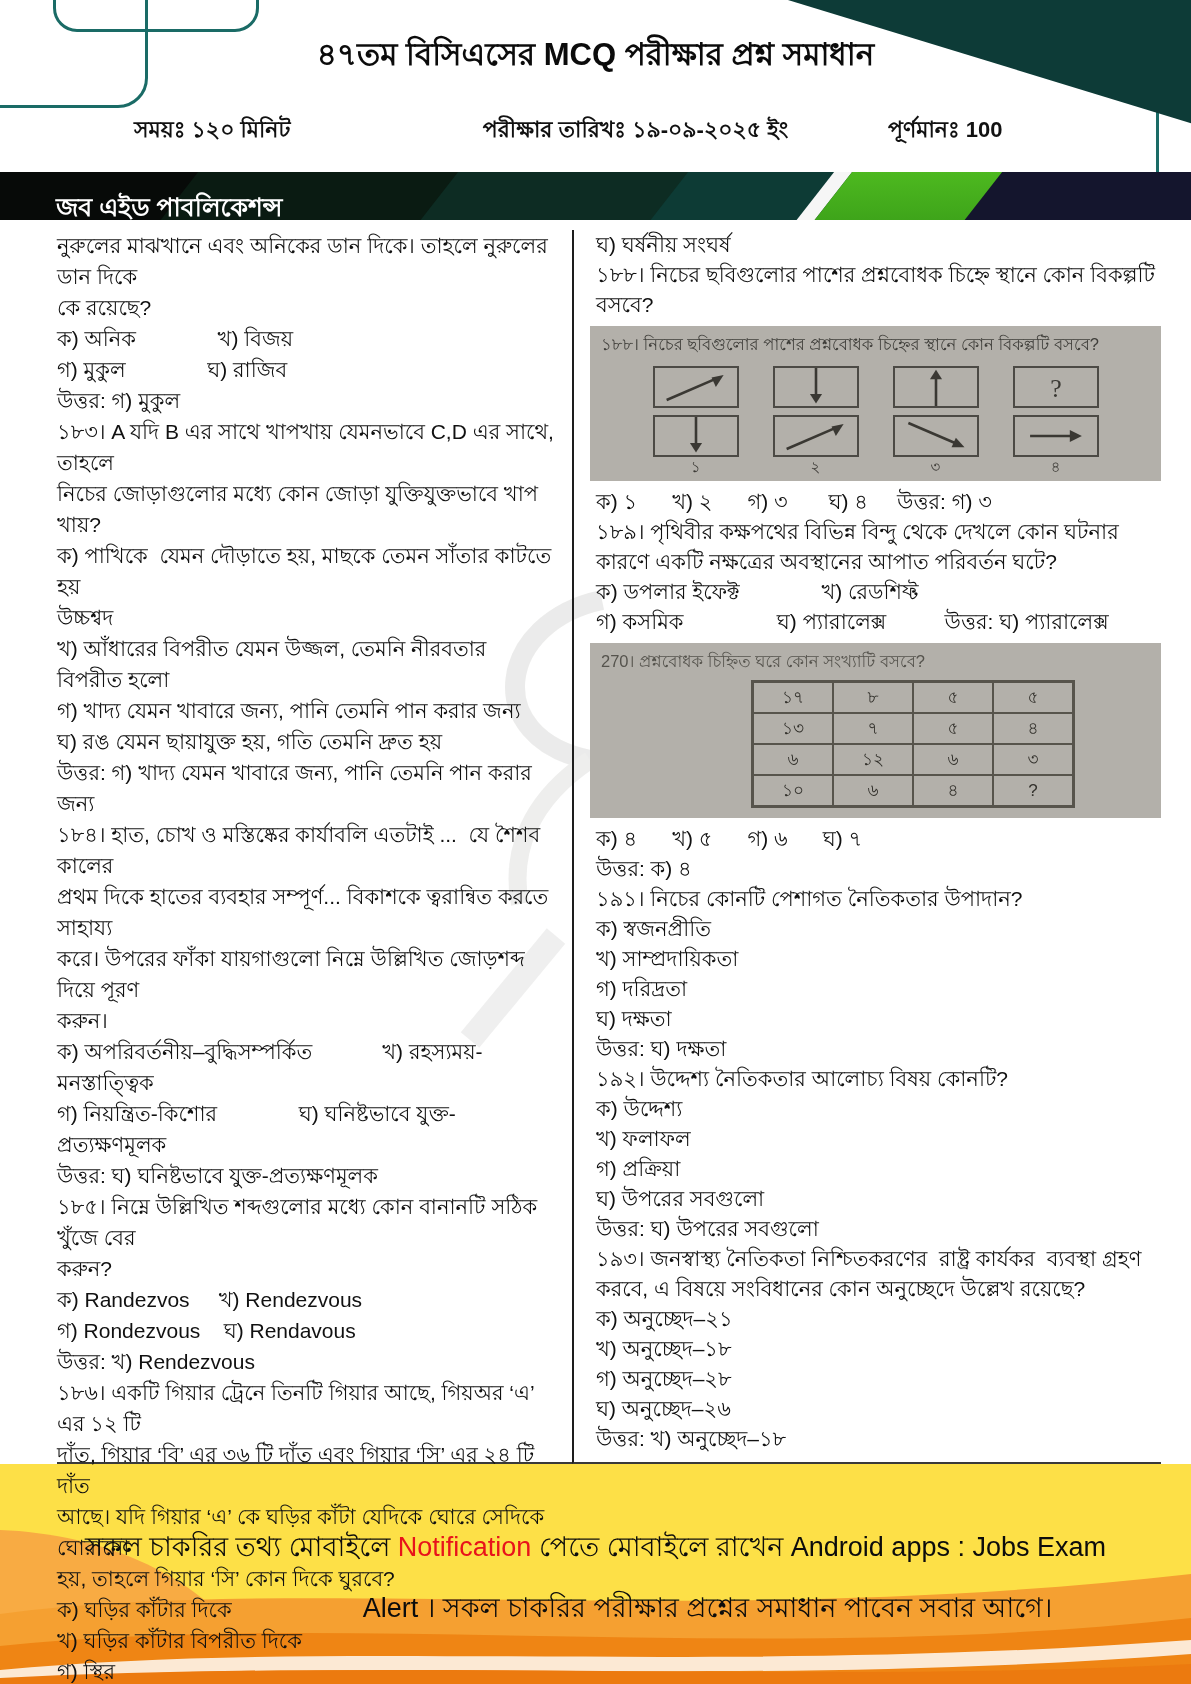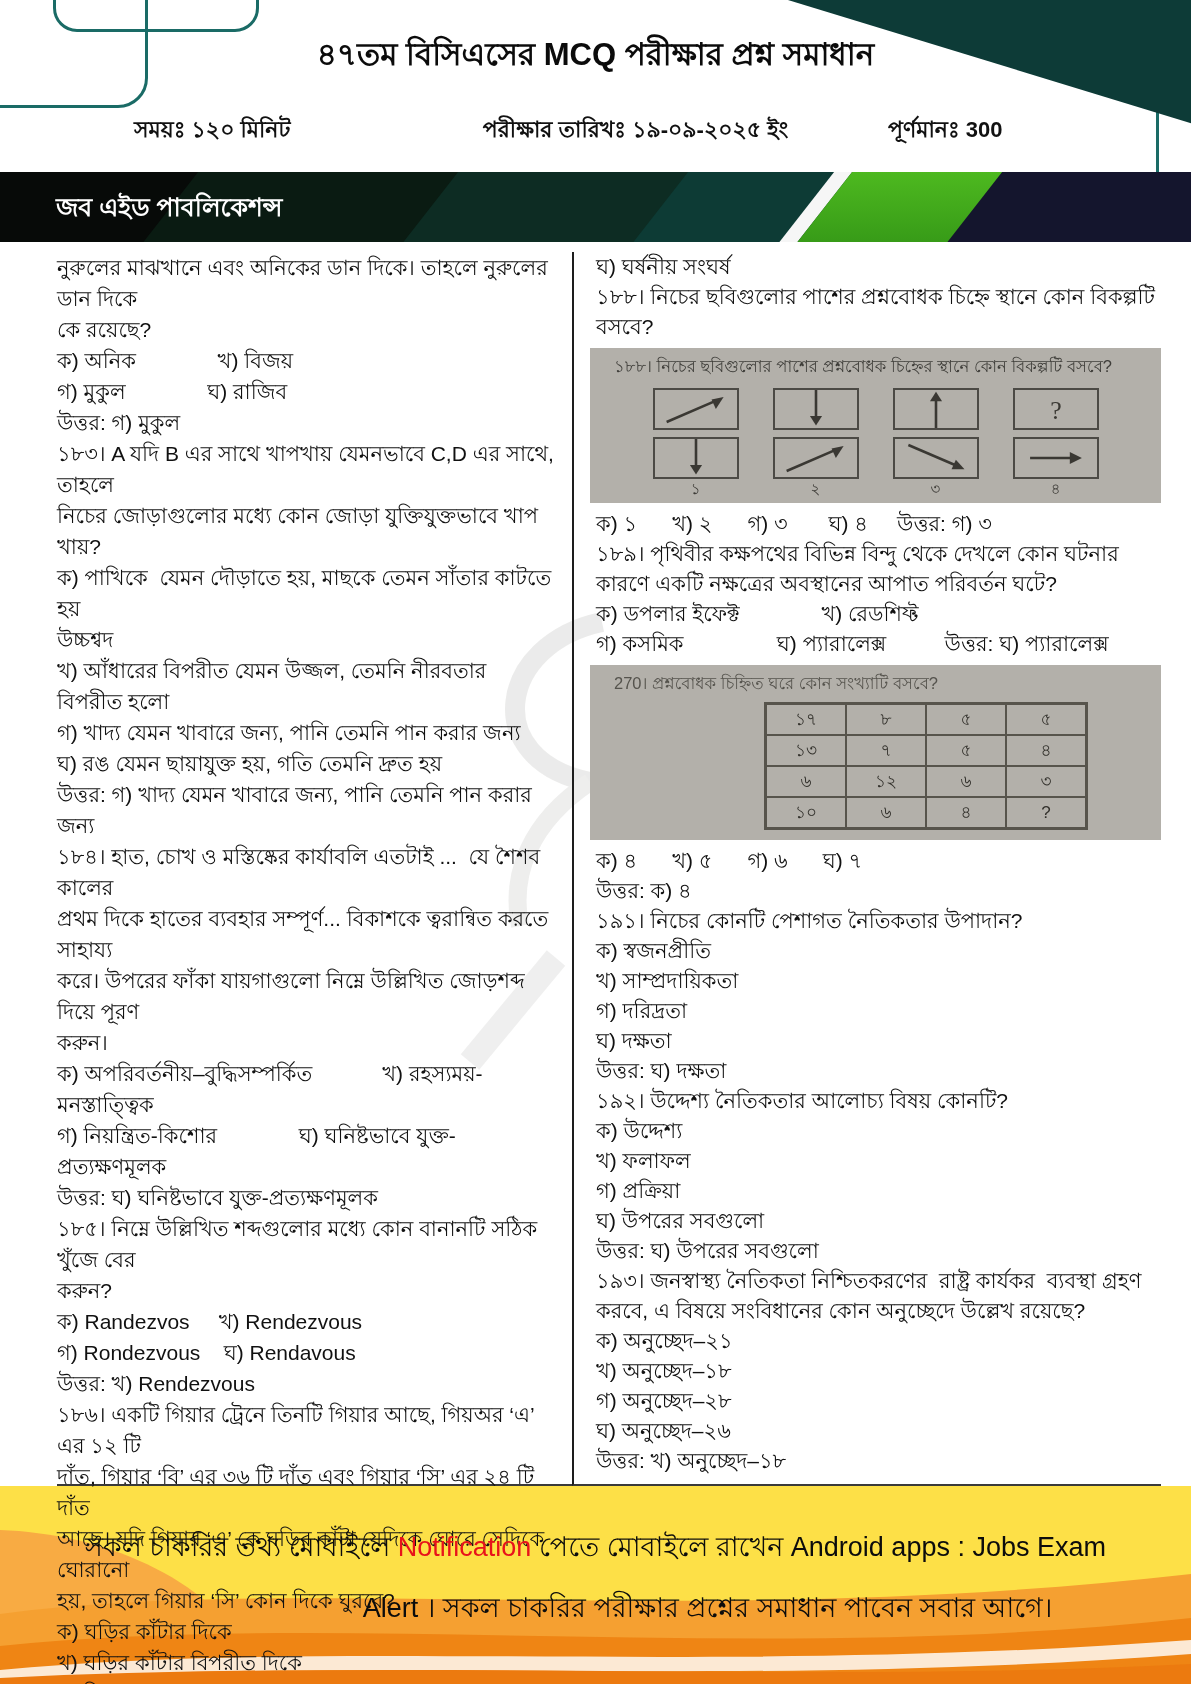--- a/index.html
+++ b/index.html
@@ -20,40 +20,40 @@
   
   .deco-rect{position:absolute;border:3px solid #1a6b66;background:transparent;}
   .deco-rect-a{left:53px;top:-42px;width:200px;height:68px;border-radius:24px;}
   .deco-rect-b{left:-72px;top:-32px;width:214px;height:134px;border-radius:30px;}
   .deco-rect-c{left:1156px;top:80px;width:130px;height:114px;border-radius:22px;}
   
   .deco-tr-teal{position:absolute;right:-80px;top:-96px;width:470px;height:168px;background:#0d3b37;transform:rotate(17deg);z-index:2;}
   .deco-tr-green{position:absolute;right:-26px;top:-16px;width:330px;height:38px;background:linear-gradient(180deg,#55c322,#2f9015);transform:rotate(17deg);z-index:1;}
 
   
-  .banner{position:relative;height:70px;background:#070a08;overflow:hidden;}
+  .banner{position:relative;height:48px;background:#070a08;overflow:hidden;}
   .banner-text{position:absolute;left:56px;top:16px;color:#fff;font-size:25px;font-weight:bold;z-index:6;}
   .stripe{position:absolute;top:-24px;height:120px;transform:skewX(-38deg);}
   .stripe-1{left:170px;width:270px;background:#0a1b12;}
   .stripe-2{left:430px;width:250px;background:#0d2c23;}
   .stripe-3{left:660px;width:320px;background:#0d3b35;}
   .stripe-navy{left:968px;width:420px;background:#14152d;}
   .stripe-white{left:806px;width:18px;background:#f6f6f6;}
   .stripe-green{left:824px;width:150px;background:linear-gradient(180deg,#55c322,#2f9015);}
 
   
   .content{position:relative;display:flex;height:1244px;box-sizing:border-box;padding:10px 30px 0 57px;background:#fff;}
   .col-left{width:515px;padding-right:18px;box-sizing:border-box;border-bottom:2px solid #3a3a3a;position:relative;z-index:2;}
   .col-right{flex:1;border-left:2px solid #1d1d1d;border-bottom:2px solid #3a3a3a;padding-left:22px;box-sizing:border-box;position:relative;z-index:2;}
   .line{font-size:21px;line-height:31px;white-space:pre-wrap;}
   .col-right .line{line-height:30px;}
   .watermark{position:absolute;left:452px;top:368px;z-index:1;opacity:.45;pointer-events:none;}
 
   
-  .scan{background:#b3b0aa;margin:6px 0;padding:6px 24px;box-sizing:border-box;}
+  .scan{background:#b3b0aa;margin:6px 0;padding:6px 11px;box-sizing:border-box;}
   .scan-caption{font-size:16.5px;color:#3f3e3a;white-space:pre-wrap;}
   .scan-caption.faded{color:#55534d;}
   .arrow-row{display:flex;gap:34px;justify-content:center;margin-top:7px;}
   .abox{width:86px;height:42px;border:2px solid#4c4a45;display:flex;align-items:center;justify-content:center;box-sizing:border-box;}
   .abox svg{width:100%;height:100%;display:block;}
   .arrow-labels{display:flex;gap:34px;justify-content:center;margin-top:2px;}
   .albl{width:86px;text-align:center;font-size:15px;color:#3c3a36;line-height:16px;}
   .num-grid{display:grid;grid-template-columns:repeat(4,80px);margin:4px 0 4px 150px;width:max-content;border:2px solid #57544c;}
   .cell{height:31px;border:1px solid #57544c;display:flex;align-items:center;justify-content:center;font-size:17px;color:#33312c;box-sizing:border-box;}
 
@@ -72,21 +72,21 @@
   <div class="header">
     <div class="deco-rect deco-rect-a"></div>
     <div class="deco-rect deco-rect-b"></div>
     <div class="deco-tr-teal"></div>
     <div class="deco-tr-green"></div>
     <div class="deco-rect deco-rect-c"></div>
     <div class="page-title">৪৭তম বিসিএসের MCQ পরীক্ষার প্রশ্ন সমাধান</div>
     <div class="meta">
       <div class="meta-time">সময়ঃ ১২০ মিনিট</div>
       <div class="meta-date">পরীক্ষার তারিখঃ ১৯-০৯-২০২৫ ইং</div>
-      <div class="meta-marks">পূর্ণমানঃ 300</div>
+      <div class="meta-marks">পূর্ণমানঃ 100</div>
     </div>
   </div>
 
   <div class="banner">
     <div class="stripe stripe-1"></div>
     <div class="stripe stripe-2"></div>
     <div class="stripe stripe-3"></div>
     <div class="stripe stripe-navy"></div>
     <div class="stripe stripe-white"></div>
     <div class="stripe stripe-green"></div>

